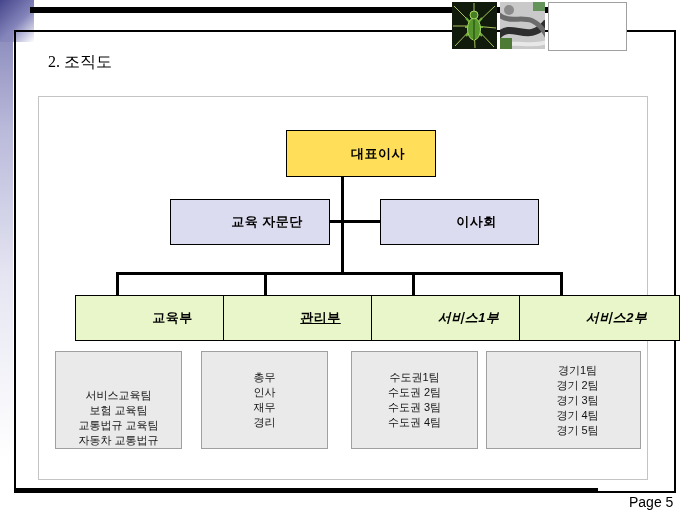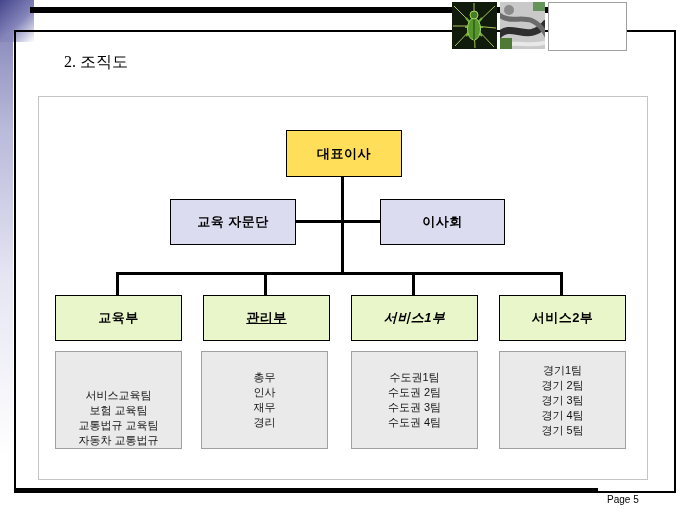--- a/index.html
+++ b/index.html
@@ -19,66 +19,65 @@
     left: 0; top: 0; width: 34px; height: 42px;
     background: linear-gradient(135deg, #45458c 0%, #8585bb 55%, rgba(255,255,255,0) 100%);
   }
   #top-rule { left: 30px; top: 7px; width: 530px; height: 6px; background: #000; }
   #slide-frame {
     left: 14px; top: 30px; width: 658px; height: 459px;
     border: 2px solid #000; pointer-events: none;
   }
   #bottom-rule { left: 14px; top: 488px; width: 584px; height: 4px; background: #000; }
   #page-number {
-    left: 607px; top: 494px; font-size: 10px; font-family: "Liberation Sans", sans-serif;
+    left: 629px; top: 494px; font-size: 14px; font-family: "Liberation Sans", sans-serif;
   }
 
   
   .slide-img { top: 2px; height: 47px; overflow: hidden; }
   #img-beetle { left: 452px; width: 45px; }
   #img-highway { left: 500px; width: 45px; }
   #img-blank { left: 548px; width: 77px; background: #fff; border: 1px solid #a0a0a0; }
 
   #slide-title {
     left: 48px; top: 52px; font-size: 16px;
     font-family: "Liberation Serif", serif;
-    margin-left: 16px;
   }
 
   
   #chart-panel {
     left: 38px; top: 96px; width: 608px; height: 382px;
     border: 1px solid #c4c4c4; background: #fff;
   }
 
   .node {
     position: absolute; border: 1px solid #000;
     display: flex; align-items: center; justify-content: center;
-    font-weight: bold; font-size: 13px; letter-spacing: 0.5px;
+    font-weight: bold; font-size: 13px; letter-spacing: 0.5px; padding-left: 34px;
   }
   #ceo-node       { left: 286px; top: 130px; width: 114px; height: 45px; background: var(--ceo_bg, #FFDE59); }
   #advisory-node  { left: 170px; top: 199px; width: 124px; height: 44px; background: var(--secondary_bg, #DCDCF0); }
   #board-node     { left: 380px; top: 199px; width: 123px; height: 44px; background: var(--secondary_bg, #DCDCF0); }
 
-  .dept-node { top: 295px; width: 125px; height: 44px; background: var(--dept_bg, #E9F6C9); }
+  .dept-node { top: 295px; width: 125px; height: 44px; background: var(--dept_bg, #E9F6C9); margin-left: 20px; }
   #dept-education  { left: 55px; }
   #dept-management { left: 203px; text-decoration: underline; }
   #dept-service1   { left: 351px; font-style: italic; }
-  #dept-service2   { left: 499px; }
+  #dept-service2   { left: 499px; font-style: italic; }
 
   .team-box {
     position: absolute; top: 351px; width: 125px; height: 96px;
     background: var(--team_bg, #EAEAEA); border: 1px solid #a0a0a0;
     display: flex; flex-direction: column; align-items: center; justify-content: center;
     font-size: 11px; line-height: 15px; color: #111; text-align: center;
   }
   #teams-education  { left: 55px; justify-content: flex-end; }
   #teams-management { left: 201px; text-align: right; }
   #teams-service1   { left: 351px; }
-  #teams-service2   { left: 499px; }
+  #teams-service2   { left: 486px; padding-left: 28px; }
 
   .line { position: absolute; background: var(--line, #000); }
   #trunk-line   { left: 341px; top: 175px; width: 3px;  height: 100px; }
   #level2-line  { left: 290px; top: 220px; width: 101px; height: 3px; }
   #dept-line    { left: 116px; top: 272px; width: 447px; height: 3px; }
   .drop-line    { top: 272px; width: 3px; height: 23px; }
   #drop-1 { left: 116px; } #drop-2 { left: 264px; } #drop-3 { left: 412px; } #drop-4 { left: 560px; }
 </style>
 </head>
 <body>

